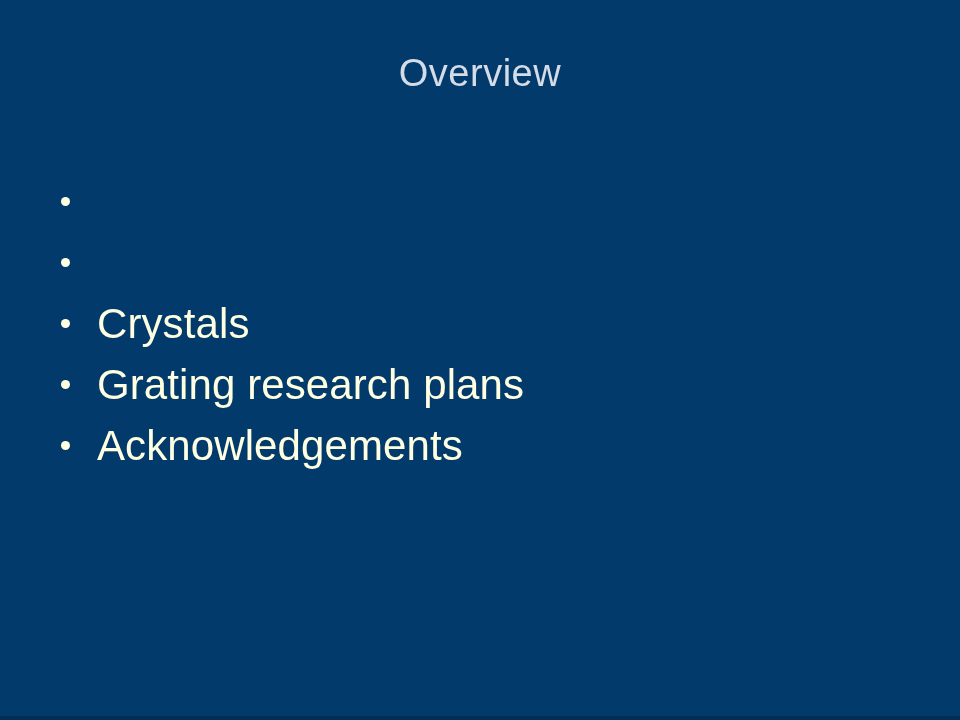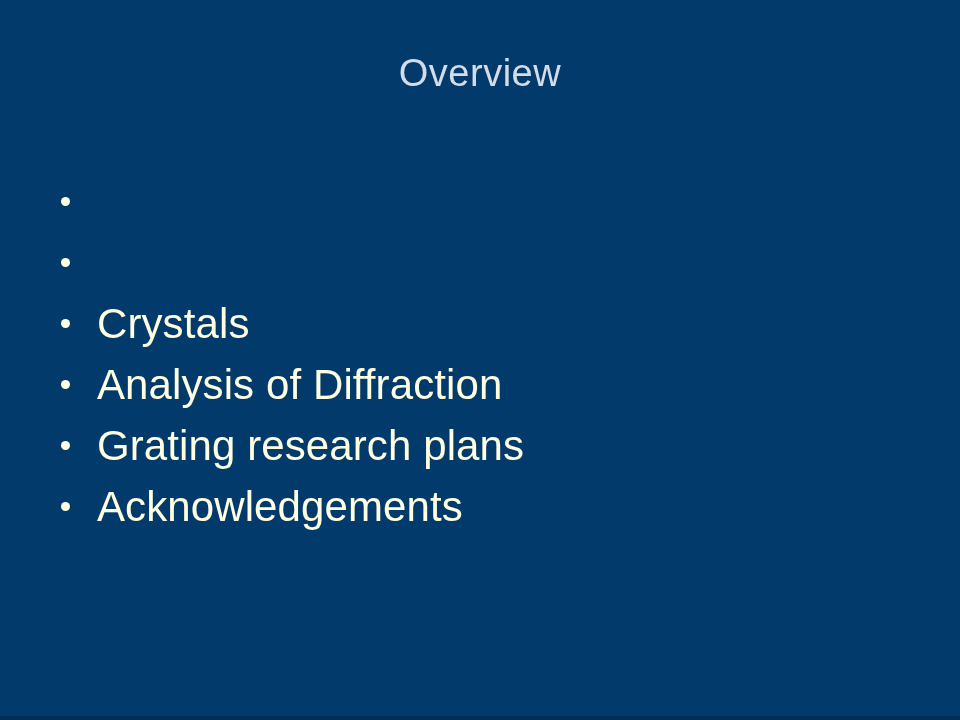--- a/index.html
+++ b/index.html
@@ -104,24 +104,20 @@
 
     <li class="bullet-item">
       <span class="bullet-marker"></span>
     </li>
 
     <li class="bullet-item">
       <span class="bullet-marker"></span>
       <span class="bullet-label">Crystals</span>
     </li>
 
-    <li class="bullet-item">
-      <span class="bullet-marker"></span>
-      <span class="bullet-label">Analysis of Diffraction</span>
-    </li>
 
     <li class="bullet-item">
       <span class="bullet-marker"></span>
       <span class="bullet-label">Grating research plans</span>
     </li>
 
     <li class="bullet-item">
       <span class="bullet-marker"></span>
       <span class="bullet-label">Acknowledgements</span>
     </li>

